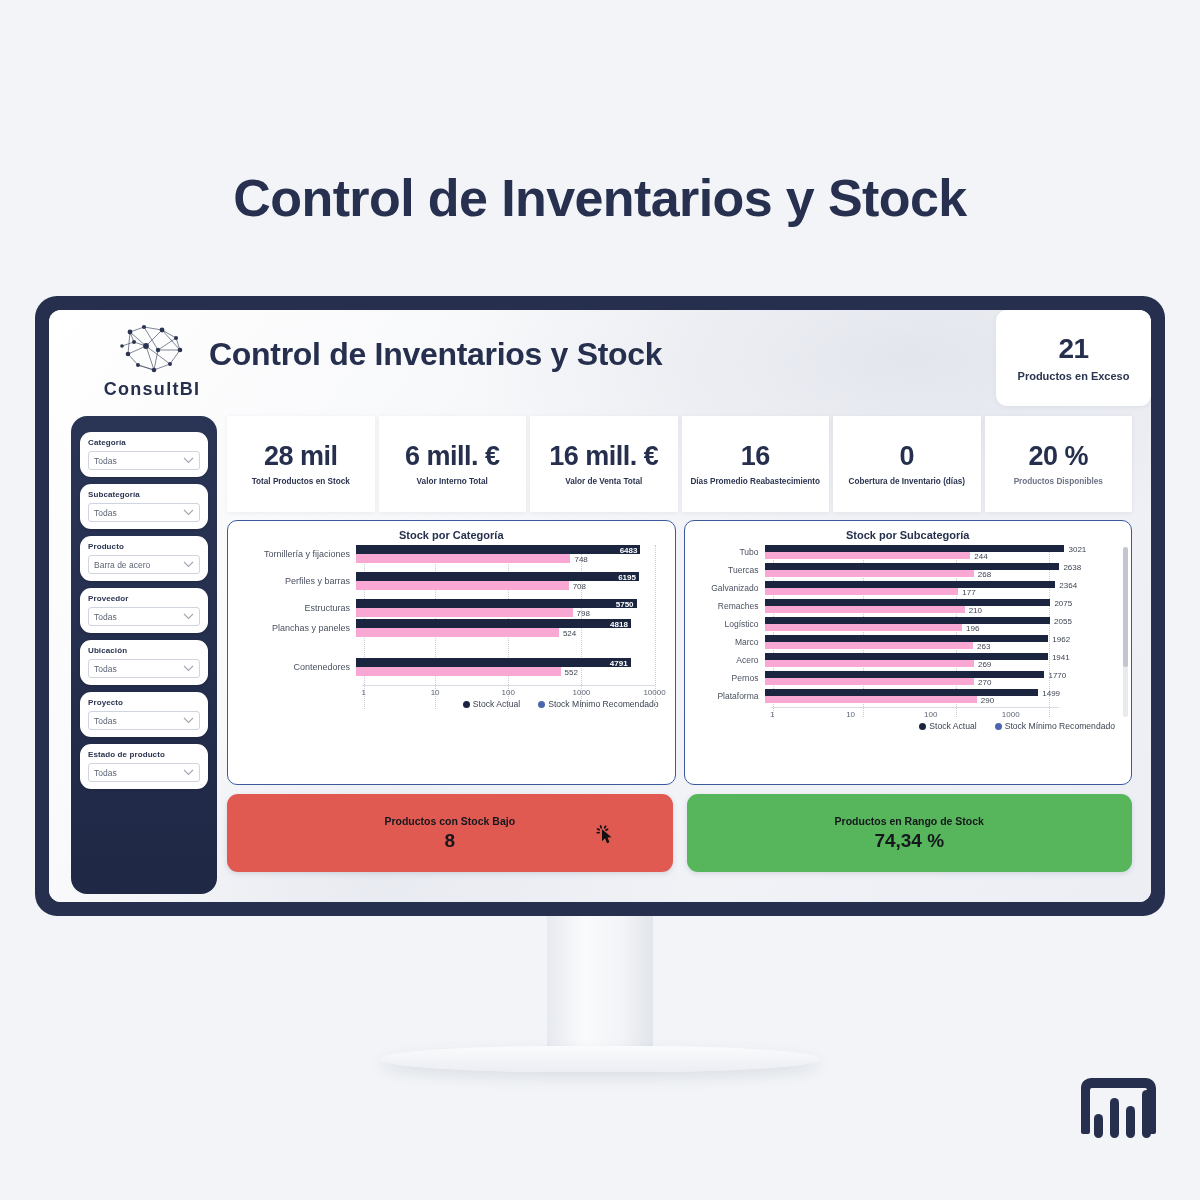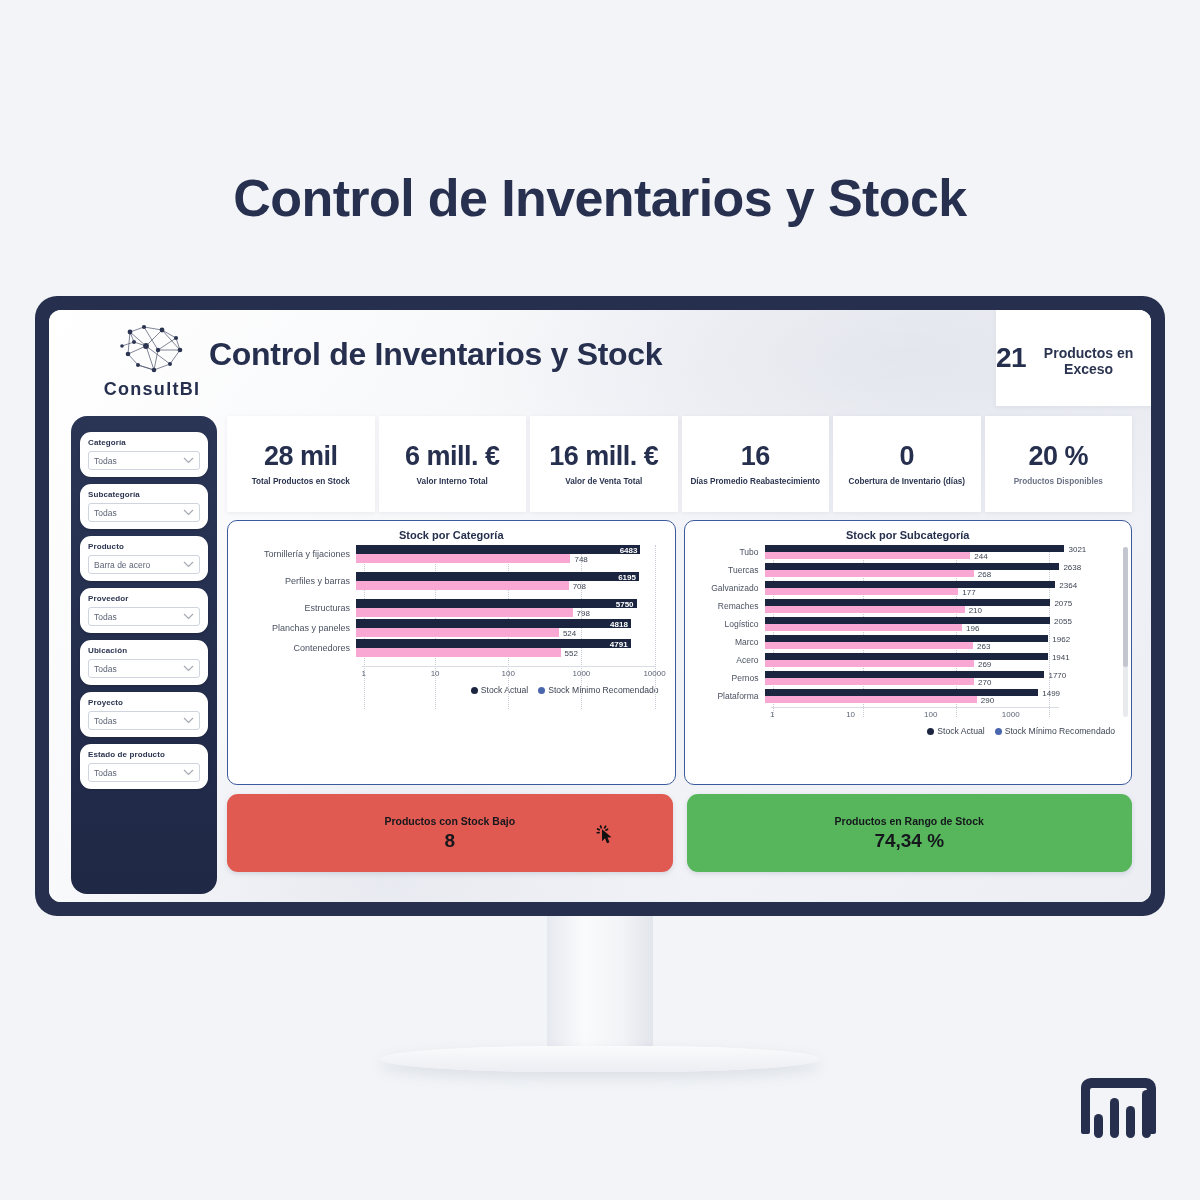--- a/index.html
+++ b/index.html
@@ -79,26 +79,27 @@
   }
   #dash-title {
     position: absolute; left: 160px; top: 26px;
     font-size: 32px; font-weight: 800; letter-spacing: -0.3px;
     color: #26304e;
   }
   #excess-card {
     position: absolute; right: 0; top: 0;
     width: 155px; height: 96px;
     background: #fff;
-    display: flex; flex-direction: row;
+    display: flex; flex-direction: column;
     align-items: center; justify-content: center;
     box-shadow: 0 1px 4px rgba(120,128,150,.13);
+    border-radius: 11px;
   }
   #excess-card .kpi-value { font-size: 28px; }
-  #excess-card .kpi-label { font-size: 14px; }
+  #excess-card .kpi-label { font-size: 11px; }
 
   
   #filters {
     position: absolute; left: 22px; top: 106px;
     width: 146px; height: 478px;
     background: linear-gradient(180deg,#2a3556 0%, #1f2845 100%);
     border-radius: 16px;
     padding: 16px 9px;
     display: flex; flex-direction: column; gap: 7px;
   }
@@ -197,21 +198,21 @@
     position: absolute; top: 2px;
     font-size: 8px; color: #5c6475;
     transform: translateX(-50%);
   }
   .gridline {
     position: absolute; top: 0; bottom: 0; width: 0;
     border-left: 1px dotted #c9ccd6;
   }
   .legend {
     display: flex; justify-content: flex-end; align-items: flex-end;
-    gap: 10px; margin-top: 5px; padding-right: 6px;
+    gap: 18px; padding-right: 6px;
   }
   .legend-item { display: flex; align-items: center; gap: 3px; font-size: 8.6px; color: #3d4453; }
   .dot { width: 7px; height: 7px; border-radius: 50%; display: inline-block; }
   .dot.actual { background: #1b2540; }
   .dot.min { background: #4a66ae; }
   #sub-scroll {
     position: absolute; right: 3px; top: 26px;
     width: 5px; height: 170px; background: #e9eaee; border-radius: 3px;
   }
   #sub-scroll i {
@@ -417,21 +418,21 @@
               <div class="cat-label">Estructuras</div>
               <div class="bars" style="padding-right:10px">
                 <div class="bar actual" style="width:93.99169611724076%">
                   <span class="bar-val inside">5750</span>
                 </div>
                 <div class="bar min" style="width:72.55007228376824%">
                   <span class="bar-val">798</span>
                 </div>
               </div>
             </div>
-            <div class="row-group" style="margin-bottom:2px">
+            <div class="row-group" style="margin-bottom:21px">
               <div class="cat-label">Planchas y paneles</div>
               <div class="bars" style="padding-right:10px">
                 <div class="bar actual" style="width:92.07166989155812%">
                   <span class="bar-val inside">4818</span>
                 </div>
                 <div class="bar min" style="width:67.98328217459316%">
                   <span class="bar-val">524</span>
                 </div>
               </div>
             </div>

